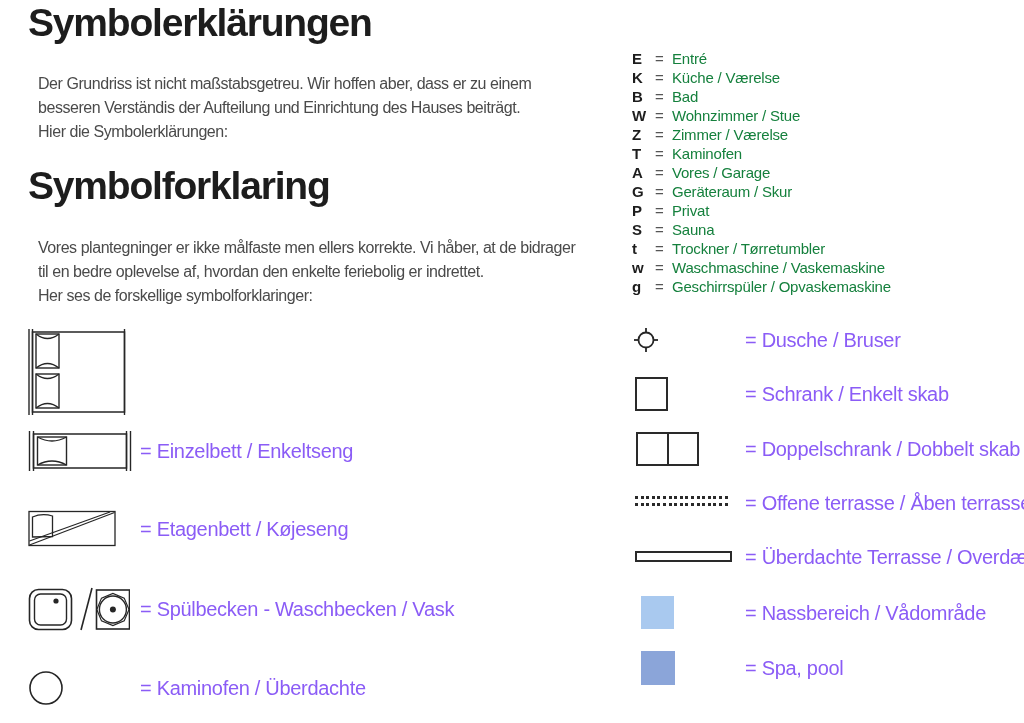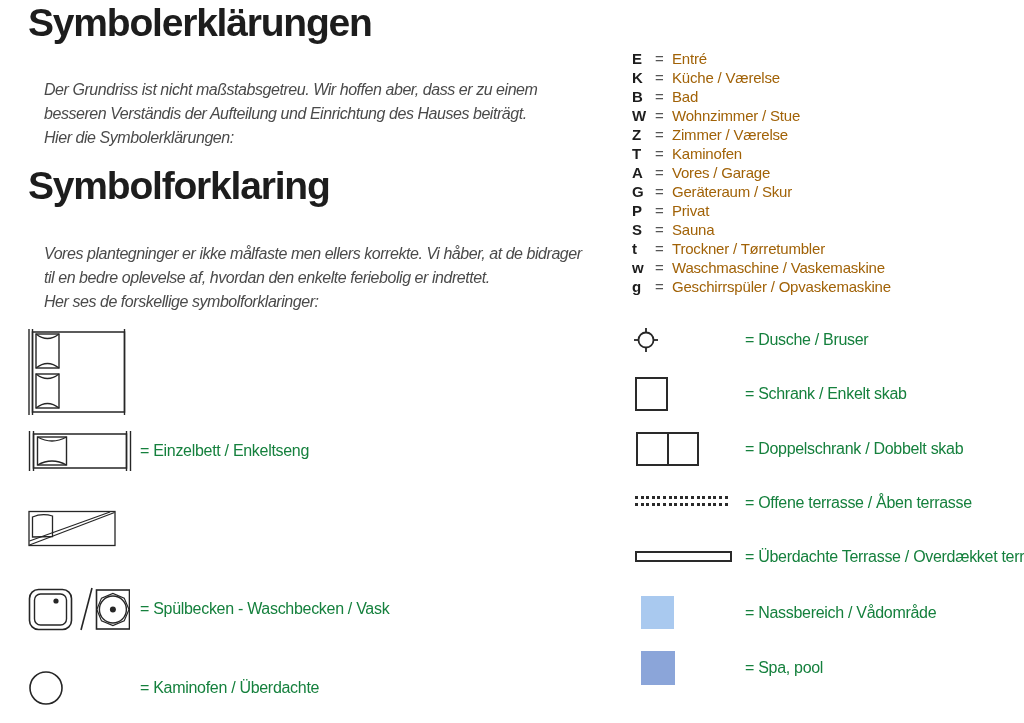--- a/index.html
+++ b/index.html
@@ -6,36 +6,36 @@
   .page {
     position:relative; width:1024px; height:723px; background:#ffffff;
     font-family:"Liberation Sans", sans-serif; color:#4a4a4a; overflow:hidden;
     letter-spacing:-0.2px;
   }
   .h1 {
     position:absolute; left:28px; margin:0; color:#1d1d1d;
     font-size:39px; font-weight:700; letter-spacing:-1.2px; line-height:46px;
   }
   .para {
-    position:absolute; left:30px; margin:14px; width:585px;
+    position:absolute; left:30px; margin:8px; width:585px;
     font-size:16px; line-height:24px; color:#4a4a4a;
-    white-space:pre-line; letter-spacing:-0.45px;font-style:italic;
+    white-space:pre-line; letter-spacing:-0.45px;
   }
   
   .codes { position:absolute; left:632px; top:49px; }
   .code-row { display:flex; height:19px; align-items:center; font-size:15px; }
   .code-letter { width:23px; font-weight:700; color:#1d1d1d; }
   .code-eq { width:17px; color:#555; }
-  .code-label { color:#a16207; white-space:nowrap; }
+  .code-label { color:#15803d; white-space:nowrap; }
   
   .lrow { position:absolute; }
   .lrow .sym { position:absolute; left:0; top:0; }
   .sym-label {
     position:absolute; left:112px; top:50%; transform:translateY(-50%);
-    font-size:16px; color:#15803d; white-space:nowrap; letter-spacing:-0.3px;
+    font-size:20px; color:#8b5cf6; white-space:nowrap; letter-spacing:-0.3px;
   }
   svg { display:block; }
   svg * { stroke:#262626; fill:none; }
   .dotfill { fill:#262626; stroke:none; }
   .cab { box-sizing:border-box; width:33px; height:34px; border:2px solid #2a2a2a; }
   .cab2 { box-sizing:border-box; position:relative; width:63px; height:34px; border:2px solid #2a2a2a; }
   .cab2 .divider { position:absolute; left:50%; top:0; bottom:0; width:2px; margin-left:-1px; background:#2a2a2a; }
   .dashes { width:95px; height:13px; }
   .dash-row { height:3px; margin-bottom:4px; background:repeating-linear-gradient(90deg,#2a2a2a 0 3px,transparent 3px 5.6px); }
   .bar { box-sizing:border-box; width:97px; height:11px; border:2px solid #2a2a2a; }
@@ -154,20 +154,21 @@
     <span class="sym-label">= Einzelbett / Enkeltseng</span>
   </div>
 
   <div class="lrow" style="left:28px; top:510px; width:420px; height:37px">
     <svg class="sym" width="88" height="37" viewBox="0 0 88 37">
       <rect x="1" y="1.5" width="86" height="34" stroke-width="1.3"></rect>
       <line x1="1.5" y1="35" x2="86.5" y2="2.5" stroke-width="1.2"></line>
       <line x1="1.5" y1="31" x2="82" y2="2" stroke-width="1.2"></line>
       <path d="M4.5,7 Q14,3 24.5,6 L24.5,26.5 L4.5,27 Z" stroke-width="1.3"></path>
     </svg>
+    <span class="sym-label">= Etagenbett / Køjeseng</span>
   </div>
 
   <div class="lrow" style="left:28px; top:584px; width:420px; height:50px">
     <svg class="sym" width="102" height="50" viewBox="0 0 102 50">
       <rect x="1.5" y="5.5" width="42" height="40" rx="9" stroke-width="1.6"></rect>
       <rect x="6.5" y="10" width="32" height="31" rx="6" stroke-width="1.4"></rect>
       <circle class="dotfill" cx="28" cy="17" r="2.6"></circle>
       <line x1="53" y1="46" x2="64" y2="4" stroke-width="1.6"></line>
       <rect x="68.5" y="6" width="33" height="39" stroke-width="1.6"></rect>
       <polygon points="101,25.5 96.2,36.9 84.9,41.6 73.5,36.9 68.8,25.5 73.5,14.1 84.9,9.4 96.2,14.1" stroke-width="1.2"></polygon>

